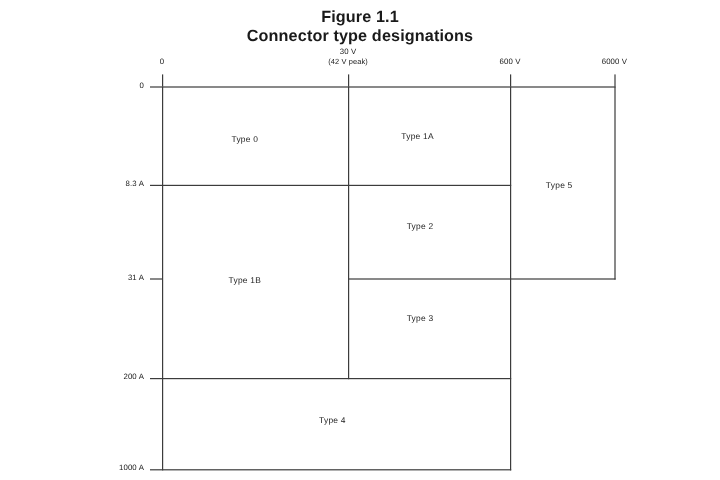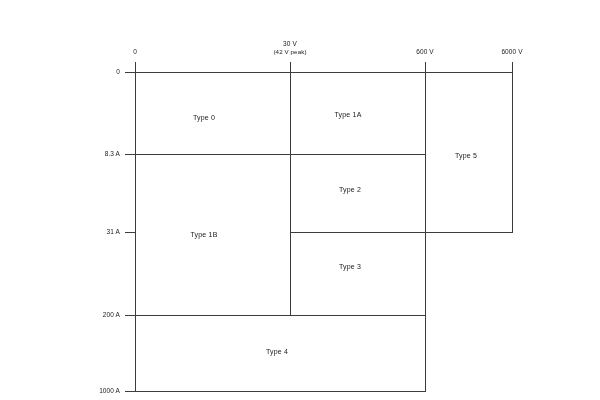--- a/index.html
+++ b/index.html
@@ -107,20 +107,22 @@
     letter-spacing: 0.2px;
     transform: translate(-50%, -50%);
   }
 </style>
 </head>
 <body>
 
 <div id="figure">
 
   <div class="title-block">
+    <div class="title-line1">Figure 1.1</div>
+    <div class="title-line2">Connector type designations</div>
   </div>
 
   <div class="plot">
 
     <div class="tick-v" style="left:135px; top:62px;  height:10px;"></div>
     <div class="tick-v" style="left:290px; top:62px;  height:10px;"></div>
     <div class="tick-v" style="left:425px; top:62px;  height:10px;"></div>
     <div class="tick-v" style="left:512px; top:62px;  height:10px;"></div>
 
     <div class="xlabel" style="left:115px; top:48px; width:40px;">

